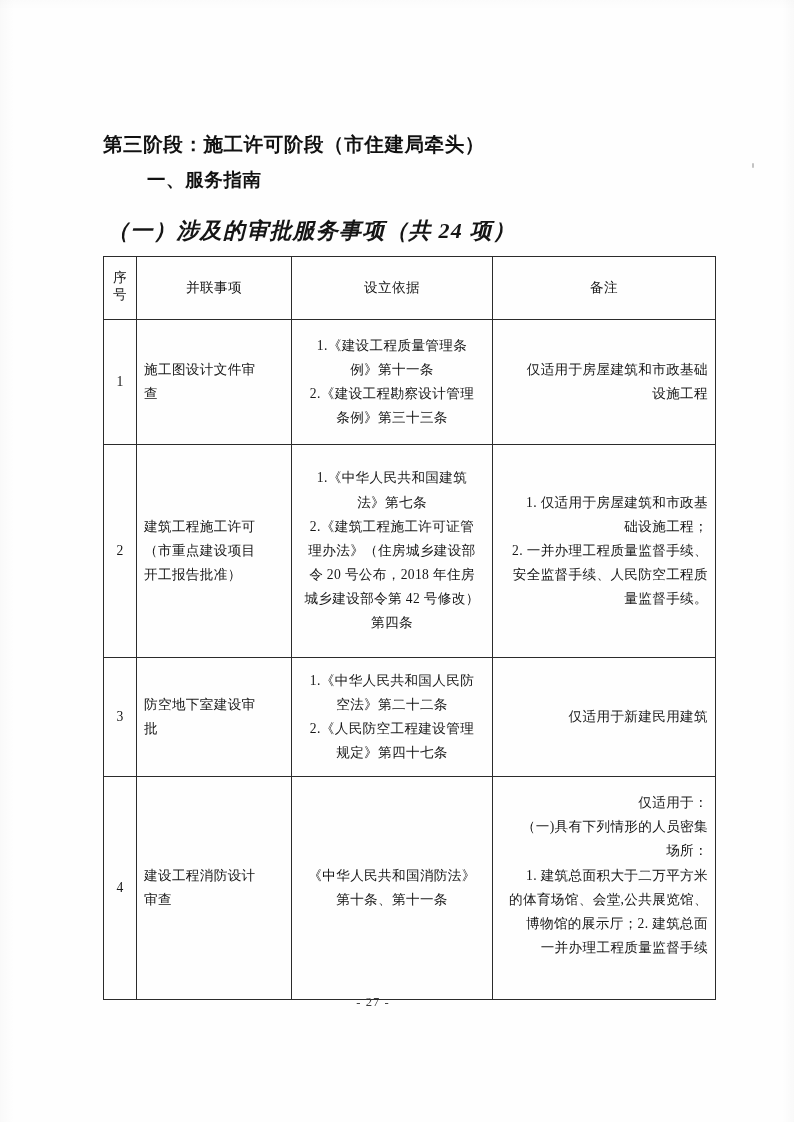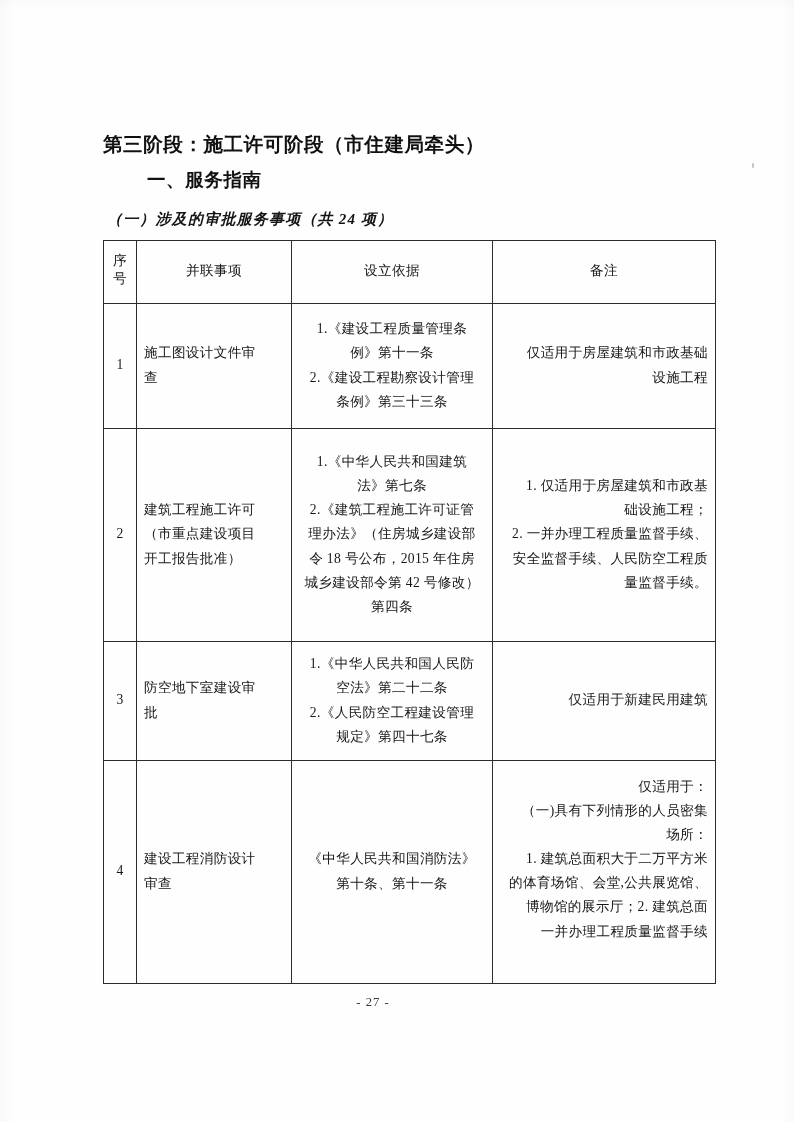--- a/index.html
+++ b/index.html
@@ -51,30 +51,30 @@
     margin: 2px 0 7px 0;
     color: #111;
     white-space: nowrap;
   }
   .h-section {
     font-family: "DejaVu Sans", "Liberation Sans", sans-serif;
     font-weight: 700;
     font-size: 18.5px;
     letter-spacing: 0.6px;
     line-height: 1.5;
-    margin: 0 0 14px 0;
+    margin: 0 0 20px 0;
     padding-left: 44px;
     color: #111;
     white-space: nowrap;
   }
   .h-sub {
     font-family: "Liberation Serif", "DejaVu Serif", serif;
     font-weight: 700;
     font-style: italic;
-    font-size: 15px;
+    font-size: 22px;
     letter-spacing: 1.2px;
     line-height: 1.5;
     margin: 0 0 9px 0;
     padding-left: 4px;
     color: #151515;
     white-space: nowrap;
   }
 
   
   table.matters {
@@ -244,21 +244,21 @@
               <p>（市重点建设项目</p>
               <p>开工报告批准）</p>
             </div>
           </td>
           <td class="basis">
             <div class="cell-lines">
               <p>1.《中华人民共和国建筑</p>
               <p>法》第七条</p>
               <p>2.《建筑工程施工许可证管</p>
               <p>理办法》（住房城乡建设部</p>
-              <p>令 18 号公布，2015 年住房</p>
+              <p>令 20 号公布，2018 年住房</p>
               <p>城乡建设部令第 42 号修改）</p>
               <p>第四条</p>
             </div>
           </td>
           <td class="note">
             <div class="cell-lines">
               <p>1. 仅适用于房屋建筑和市政基</p>
               <p>础设施工程；</p>
               <p>2. 一并办理工程质量监督手续、</p>
               <p>安全监督手续、人民防空工程质</p>

